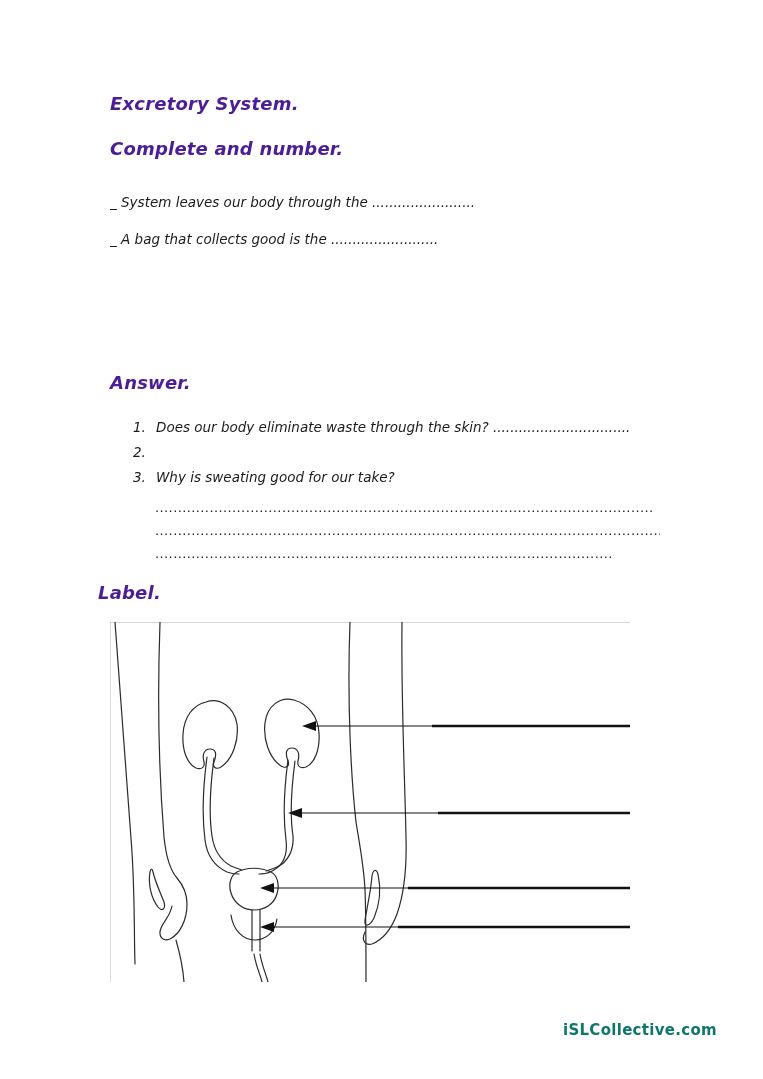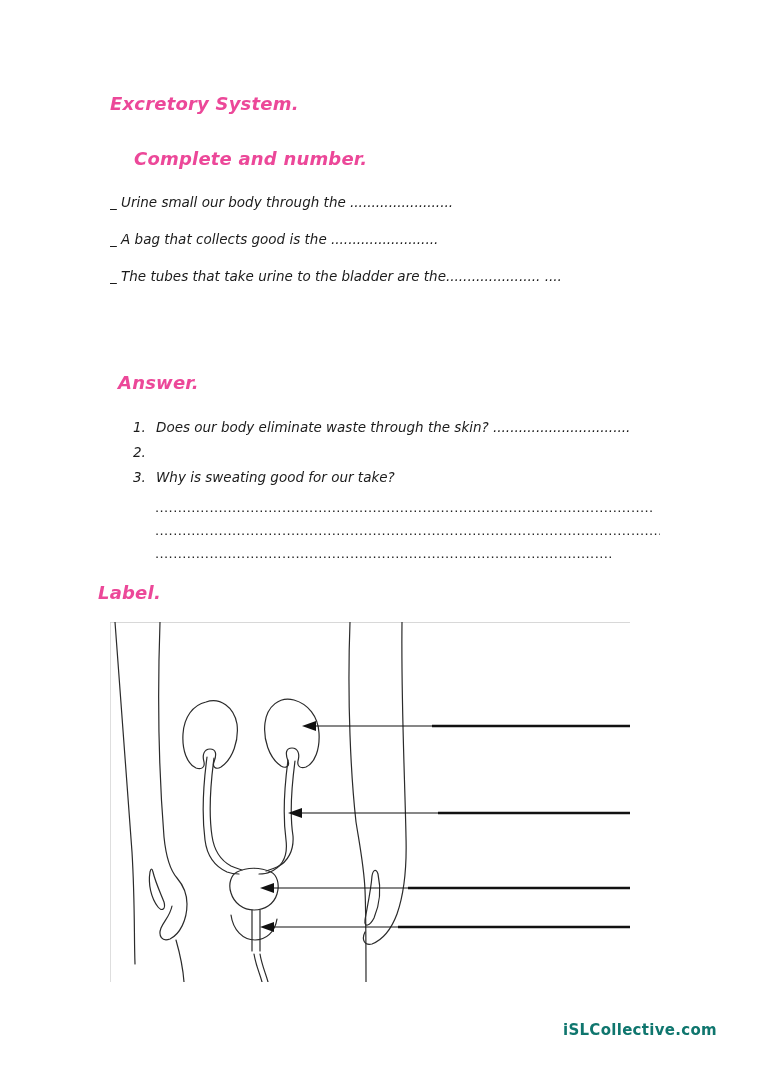--- a/index.html
+++ b/index.html
@@ -2,26 +2,26 @@
 <html><head>
 <meta charset="utf-8">
 <style>
   html,body{margin:0;padding:0;background:#ffffff;}
   body{
     width:763px;height:1079px;position:relative;overflow:hidden;
     font-family:"DejaVu Sans", sans-serif;color:#1b1b1b;
   }
   .abs{position:absolute;}
   .accent{
-    color:#ec4899;font-weight:bold;font-style:italic;
+    color:#4c1d95;font-weight:bold;font-style:italic;
     font-size:18px;letter-spacing:0.2px;margin:0;
   }
   .h1{left:110px;top:93px;}
-  .h2{left:110px;top:148px;margin-left:24px;}
-  .answer-h{left:110px;top:372px;margin-left:8px;}
+  .h2{left:110px;top:138px;}
+  .answer-h{left:110px;top:372px;}
   .label-h{left:98px;top:582px;}
   .statements{left:110px;top:184px;width:600px;}
   .stmt{
     height:37px;line-height:37px;font-style:italic;font-size:13.5px;
     white-space:nowrap;overflow:hidden;
   }
   .questions{left:133px;top:415px;width:560px;}
   .q{display:flex;height:25px;line-height:25px;font-style:italic;font-size:13.5px;white-space:nowrap;}
   .qn{width:23px;flex:0 0 23px;}
   .qt{overflow:hidden;}
@@ -41,23 +41,22 @@
 </style>
 </head>
 <body>
 
 <div>
 
   <h1 class="abs accent h1">Excretory System.</h1>
   <h2 class="abs accent h2">Complete and number.</h2>
 
   <div class="abs statements">
-    <div class="stmt">_ Urine small our body through the ........................</div>
+    <div class="stmt">_ System leaves our body through the ........................</div>
     <div class="stmt">_ A bag that collects good is the .........................</div>
-    <div class="stmt">_ The tubes that take urine to the bladder are the...................... ....</div>
   </div>
 
   <h2 class="abs accent answer-h">Answer.</h2>
 
   <div class="abs questions">
     <div class="q">
       <span class="qn">1.</span>
       <span class="qt">Does our body eliminate waste through the skin? ................................</span>
     </div>
     <div class="q">

